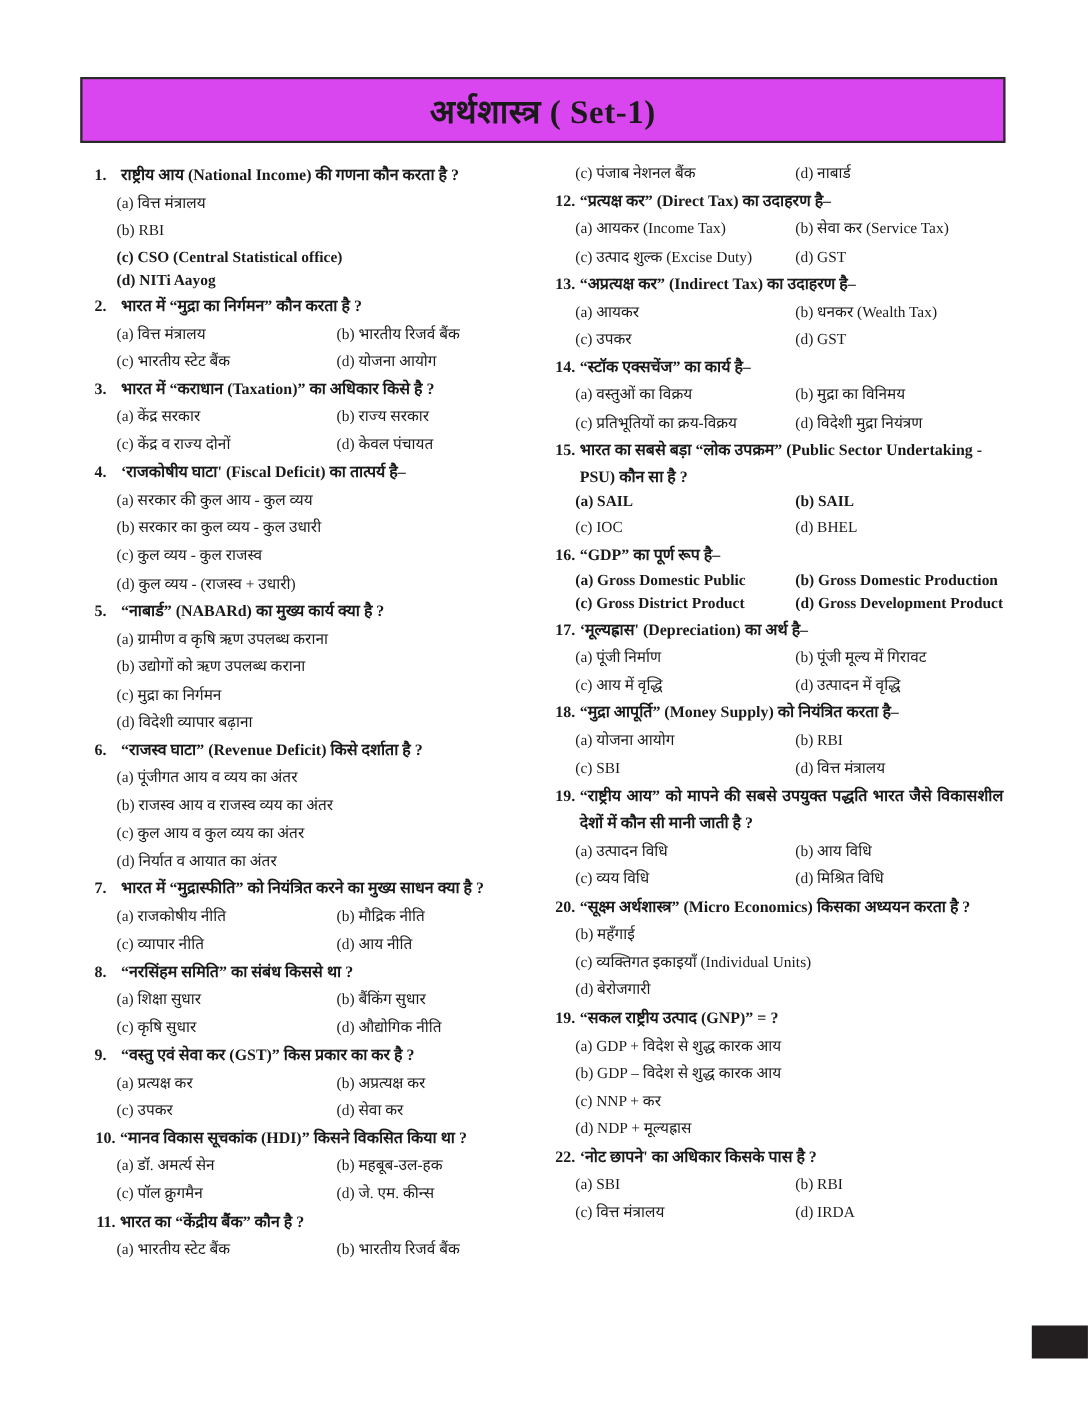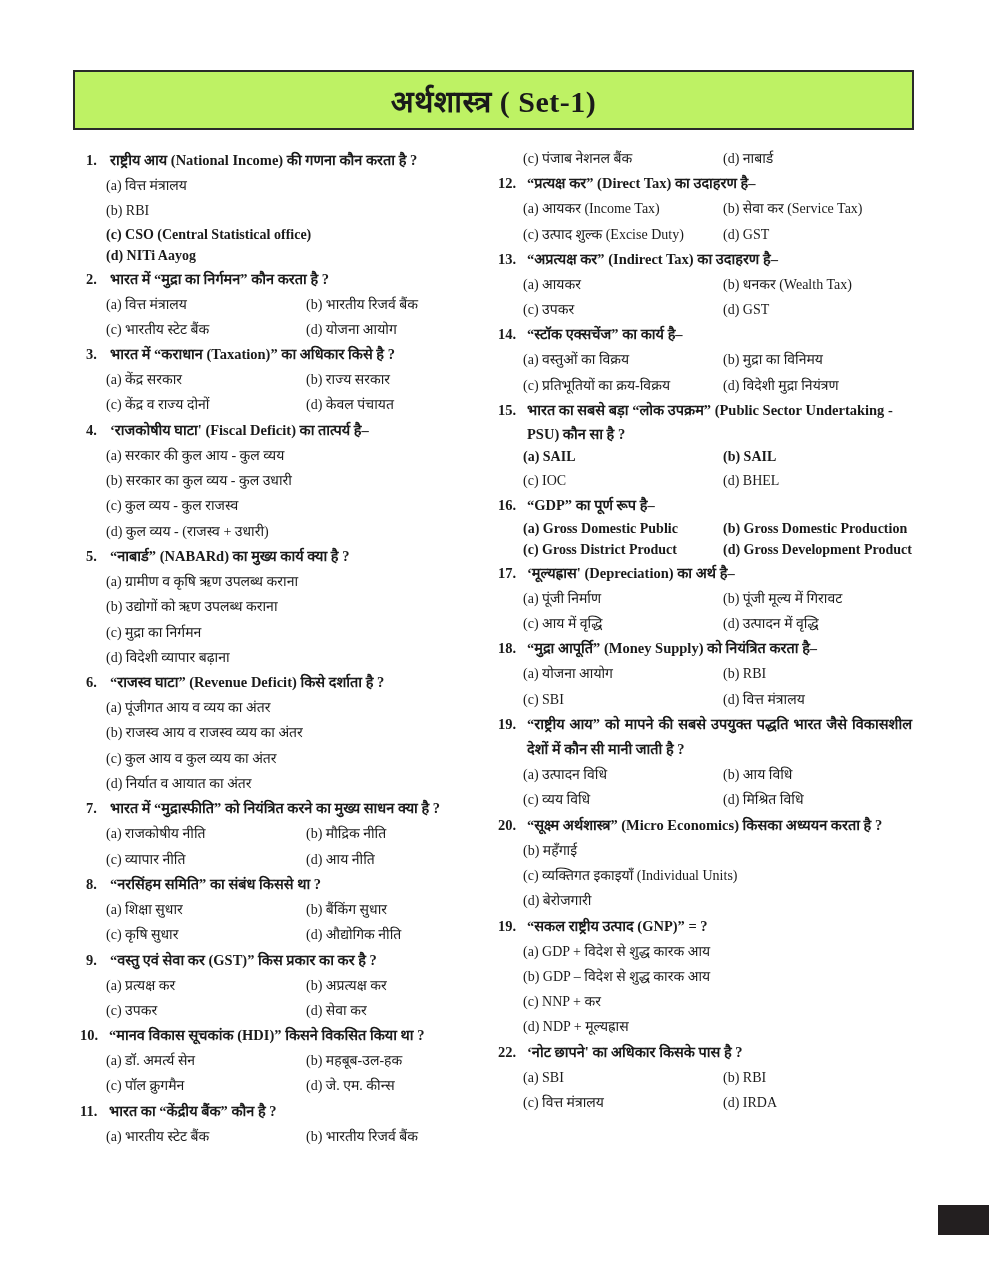--- a/index.html
+++ b/index.html
@@ -2,33 +2,33 @@
 <html><head>
 <meta charset="utf-8">
 <style>
   html, body { margin:0; padding:0; }
   body {
     width:989px; height:1280px; background:#ffffff; position:relative; overflow:hidden;
     font-family: "Liberation Serif", "DejaVu Serif", serif; color:#1a1a1a;
   }
   .header-box {
     position:absolute; left:73px; top:70px; width:841px; height:60px;
-    background:#bef264; border:2px solid #2a2a2a; box-sizing:border-box;
+    background:#d946ef; border:2px solid #2a2a2a; box-sizing:border-box;
     display:flex; align-items:center; justify-content:center;
   }
   .header-title { font-size:30px; font-weight:bold; letter-spacing:0.5px; }
   .col { position:absolute; top:148px; }
   .col-left { left:86px; width:410px; }
   .col-right { left:498px; width:414px; }
   .q { margin:0; }
   .q-title {
     font-weight:bold; font-size:14.5px; line-height:25px; display:flex;
   }
   .q-num { flex:0 0 auto; min-width:20px; padding-right:4px; }
-  .q-num.two { min-width:25px; }
+  .q-num.two { min-width:25px;text-align:right; }
   .q-text { flex:1; }
   .opts { padding-left:20px; font-size:14px; }
   .opts.r { padding-left:25px; }
   .opt-row { display:flex; line-height:25.3px; }
   .opt-row.tight { line-height:21.5px;font-weight:bold; }
   .opt { flex:0 0 200px; white-space:nowrap; }
   .opt.full { flex:1 1 auto; }
   .page-tab {
     position:absolute; left:938px; top:1205px; width:51px; height:30px; background:#231f20;
   }

